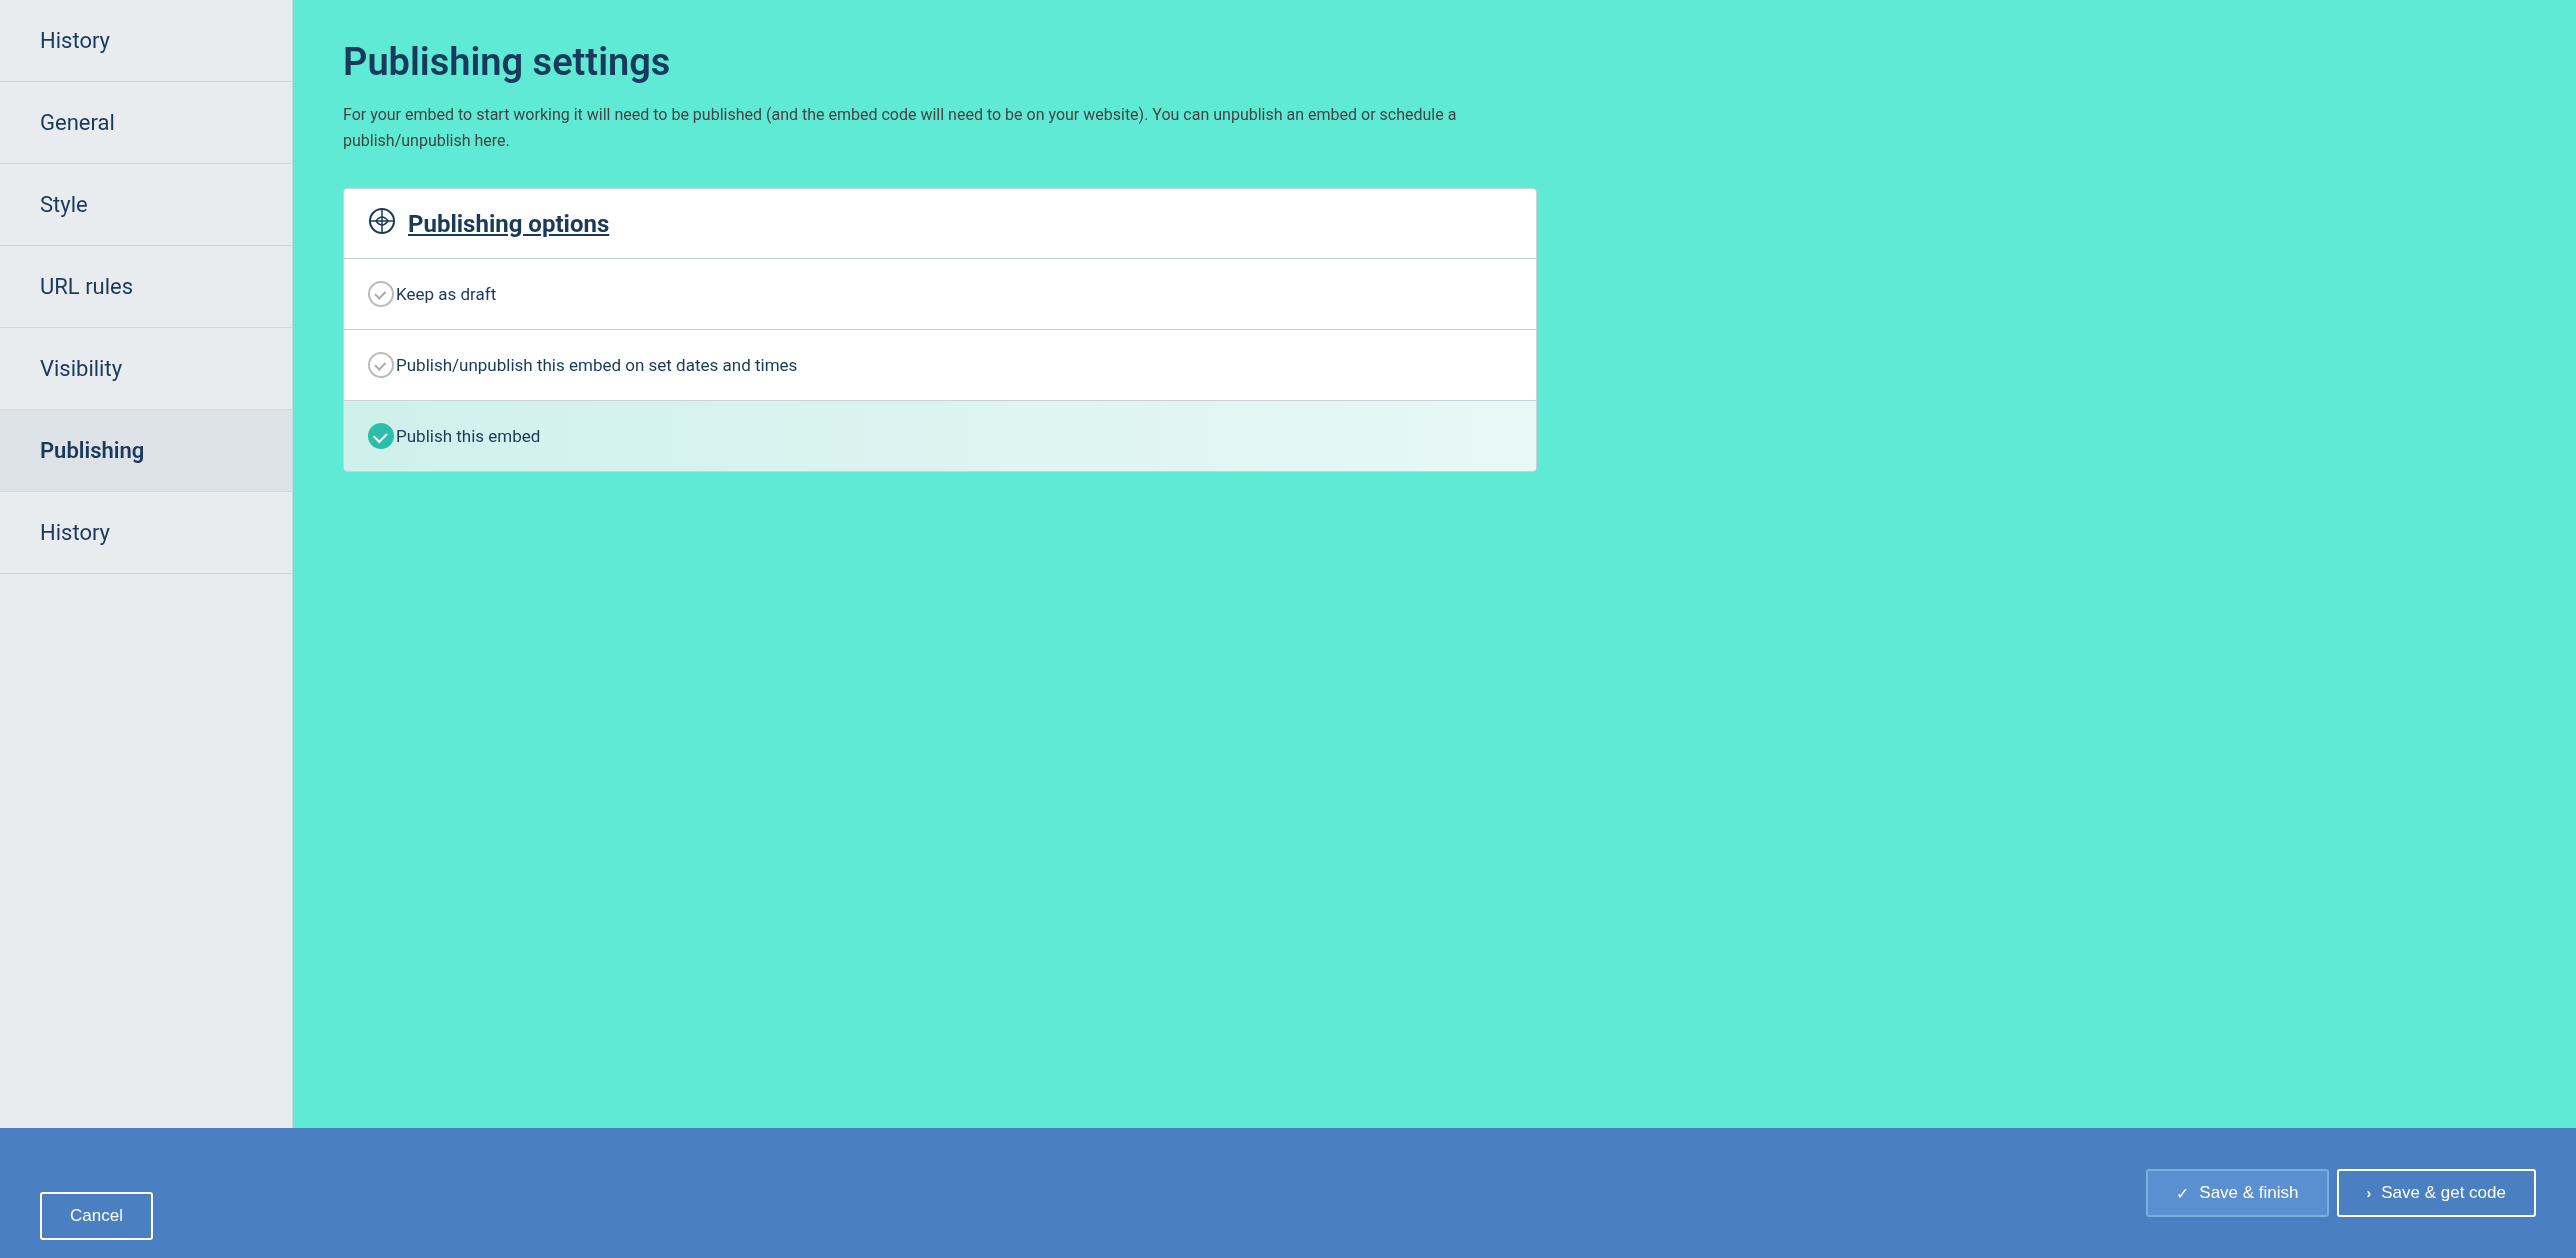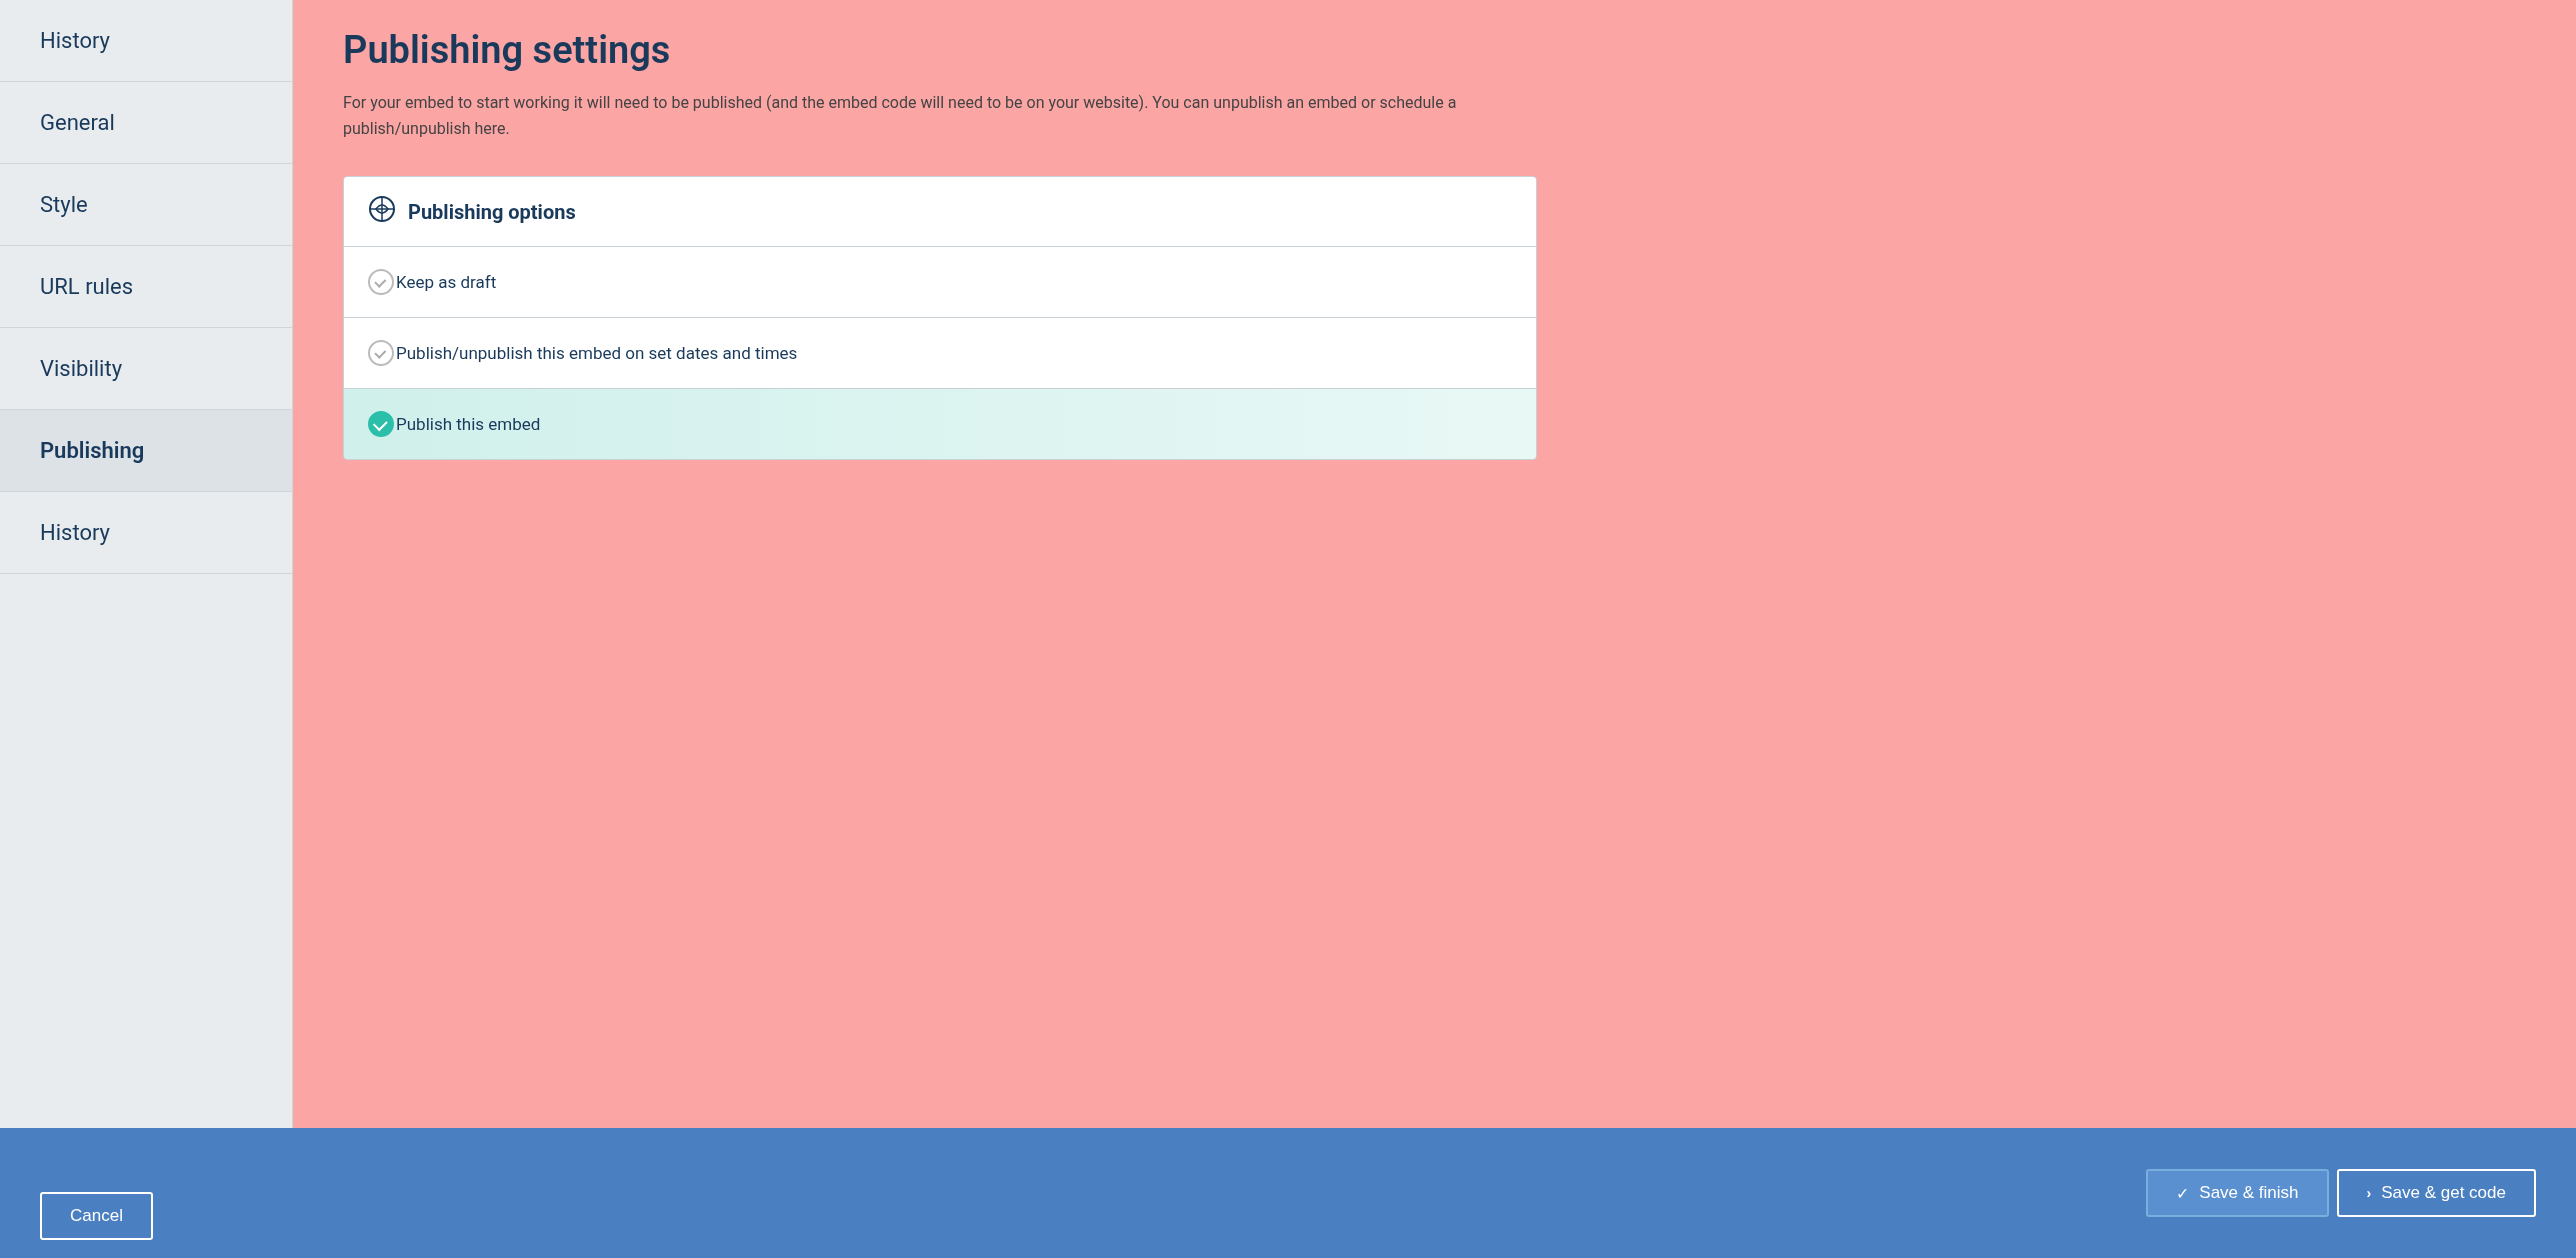--- a/index.html
+++ b/index.html
@@ -34,22 +34,22 @@
       background: transparent;
       transition: background 0.15s;
     }
     .sidebar-item.active {
       background: #dde2e7;
       font-weight: 600;
     }
     
     .main-content {
       flex: 1;
-      background: #fca5a5;
-      padding: 28px 50px;
+      background: #5eead4;
+      padding: 40px 50px;
       overflow-y: auto;
     }
     .page-title {
       font-size: 38px;
       font-weight: 600;
       color: #1a3a5c;
       margin-bottom: 18px;
     }
     .page-description {
       font-size: 16px;
@@ -71,23 +71,24 @@
       gap: 12px;
       padding: 18px 24px;
       border-bottom: 1px solid #c8d0d8;
       background: #fff;
     }
     .options-card-header-icon {
       font-size: 22px;
       color: #1a3a5c;
     }
     .options-card-header-title {
-      font-size: 20px;
+      font-size: 24px;
       font-weight: 700;
       color: #1a3a5c;
+      text-decoration: underline;
     }
     .radio-option {
       display: flex;
       align-items: center;
       gap: 2px;
       padding: 22px 24px;
       border-bottom: 1px solid #c8d0d8;
       background: #fff;
       cursor: pointer;
       font-size: 17px;

